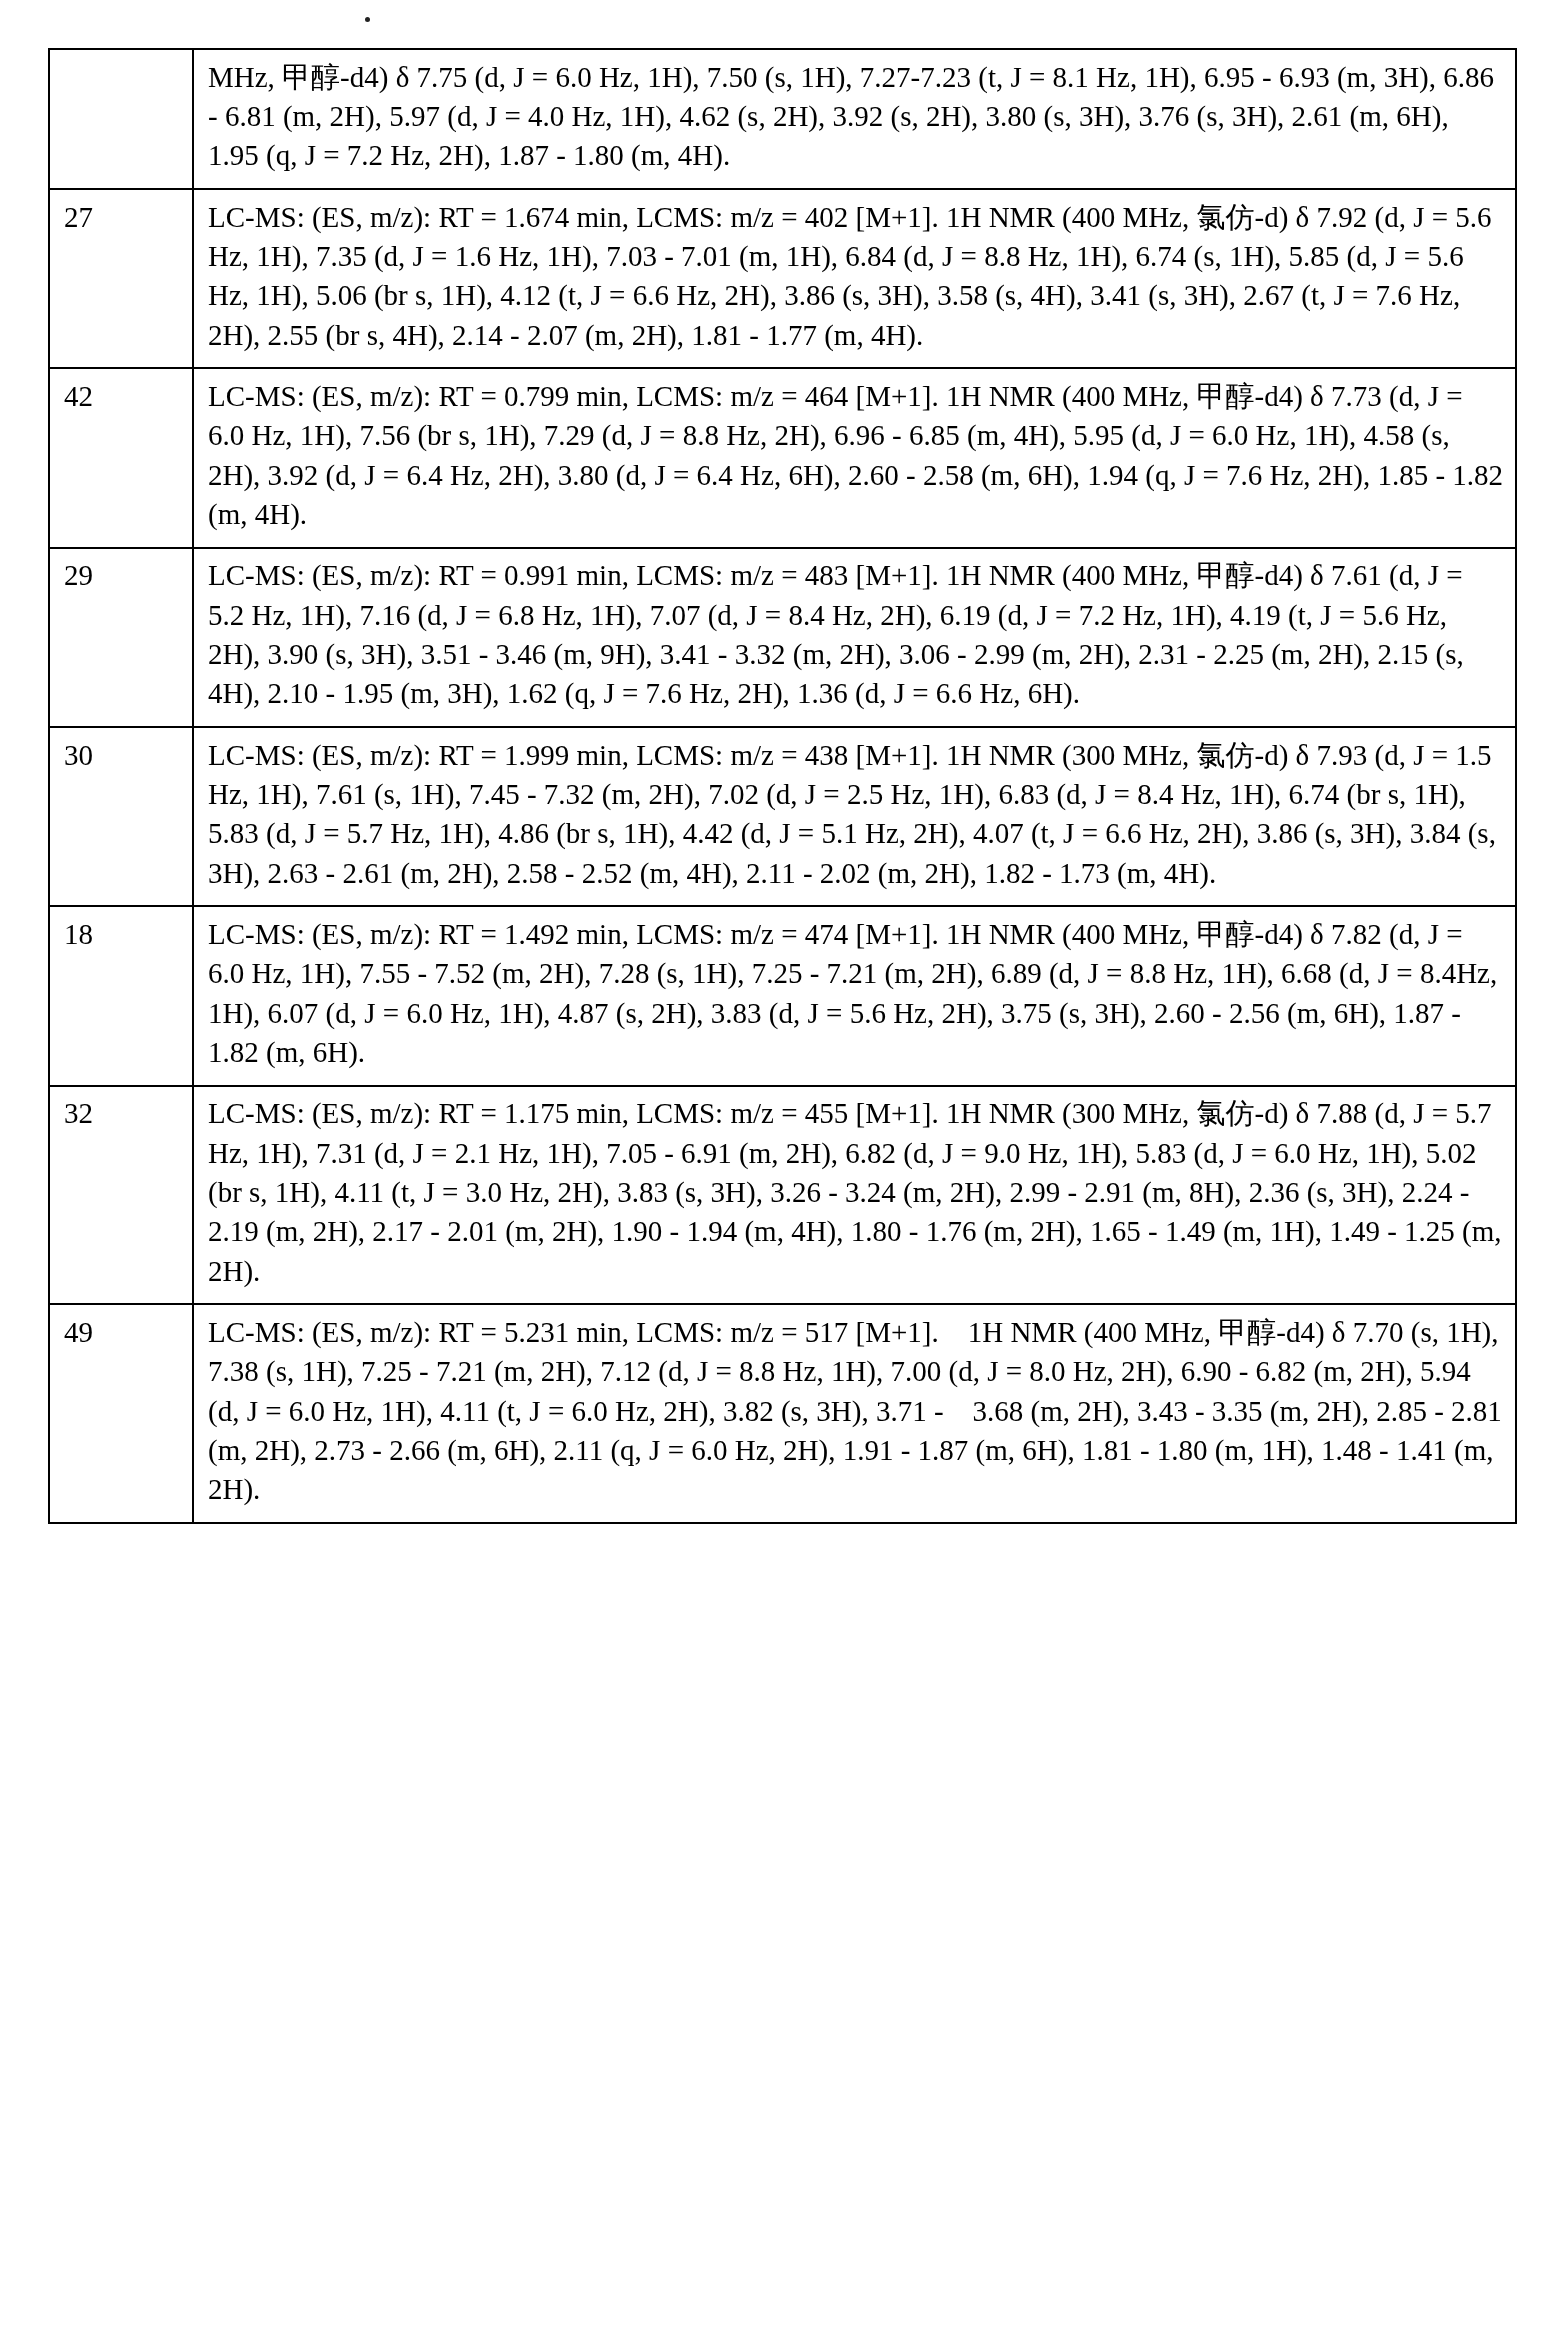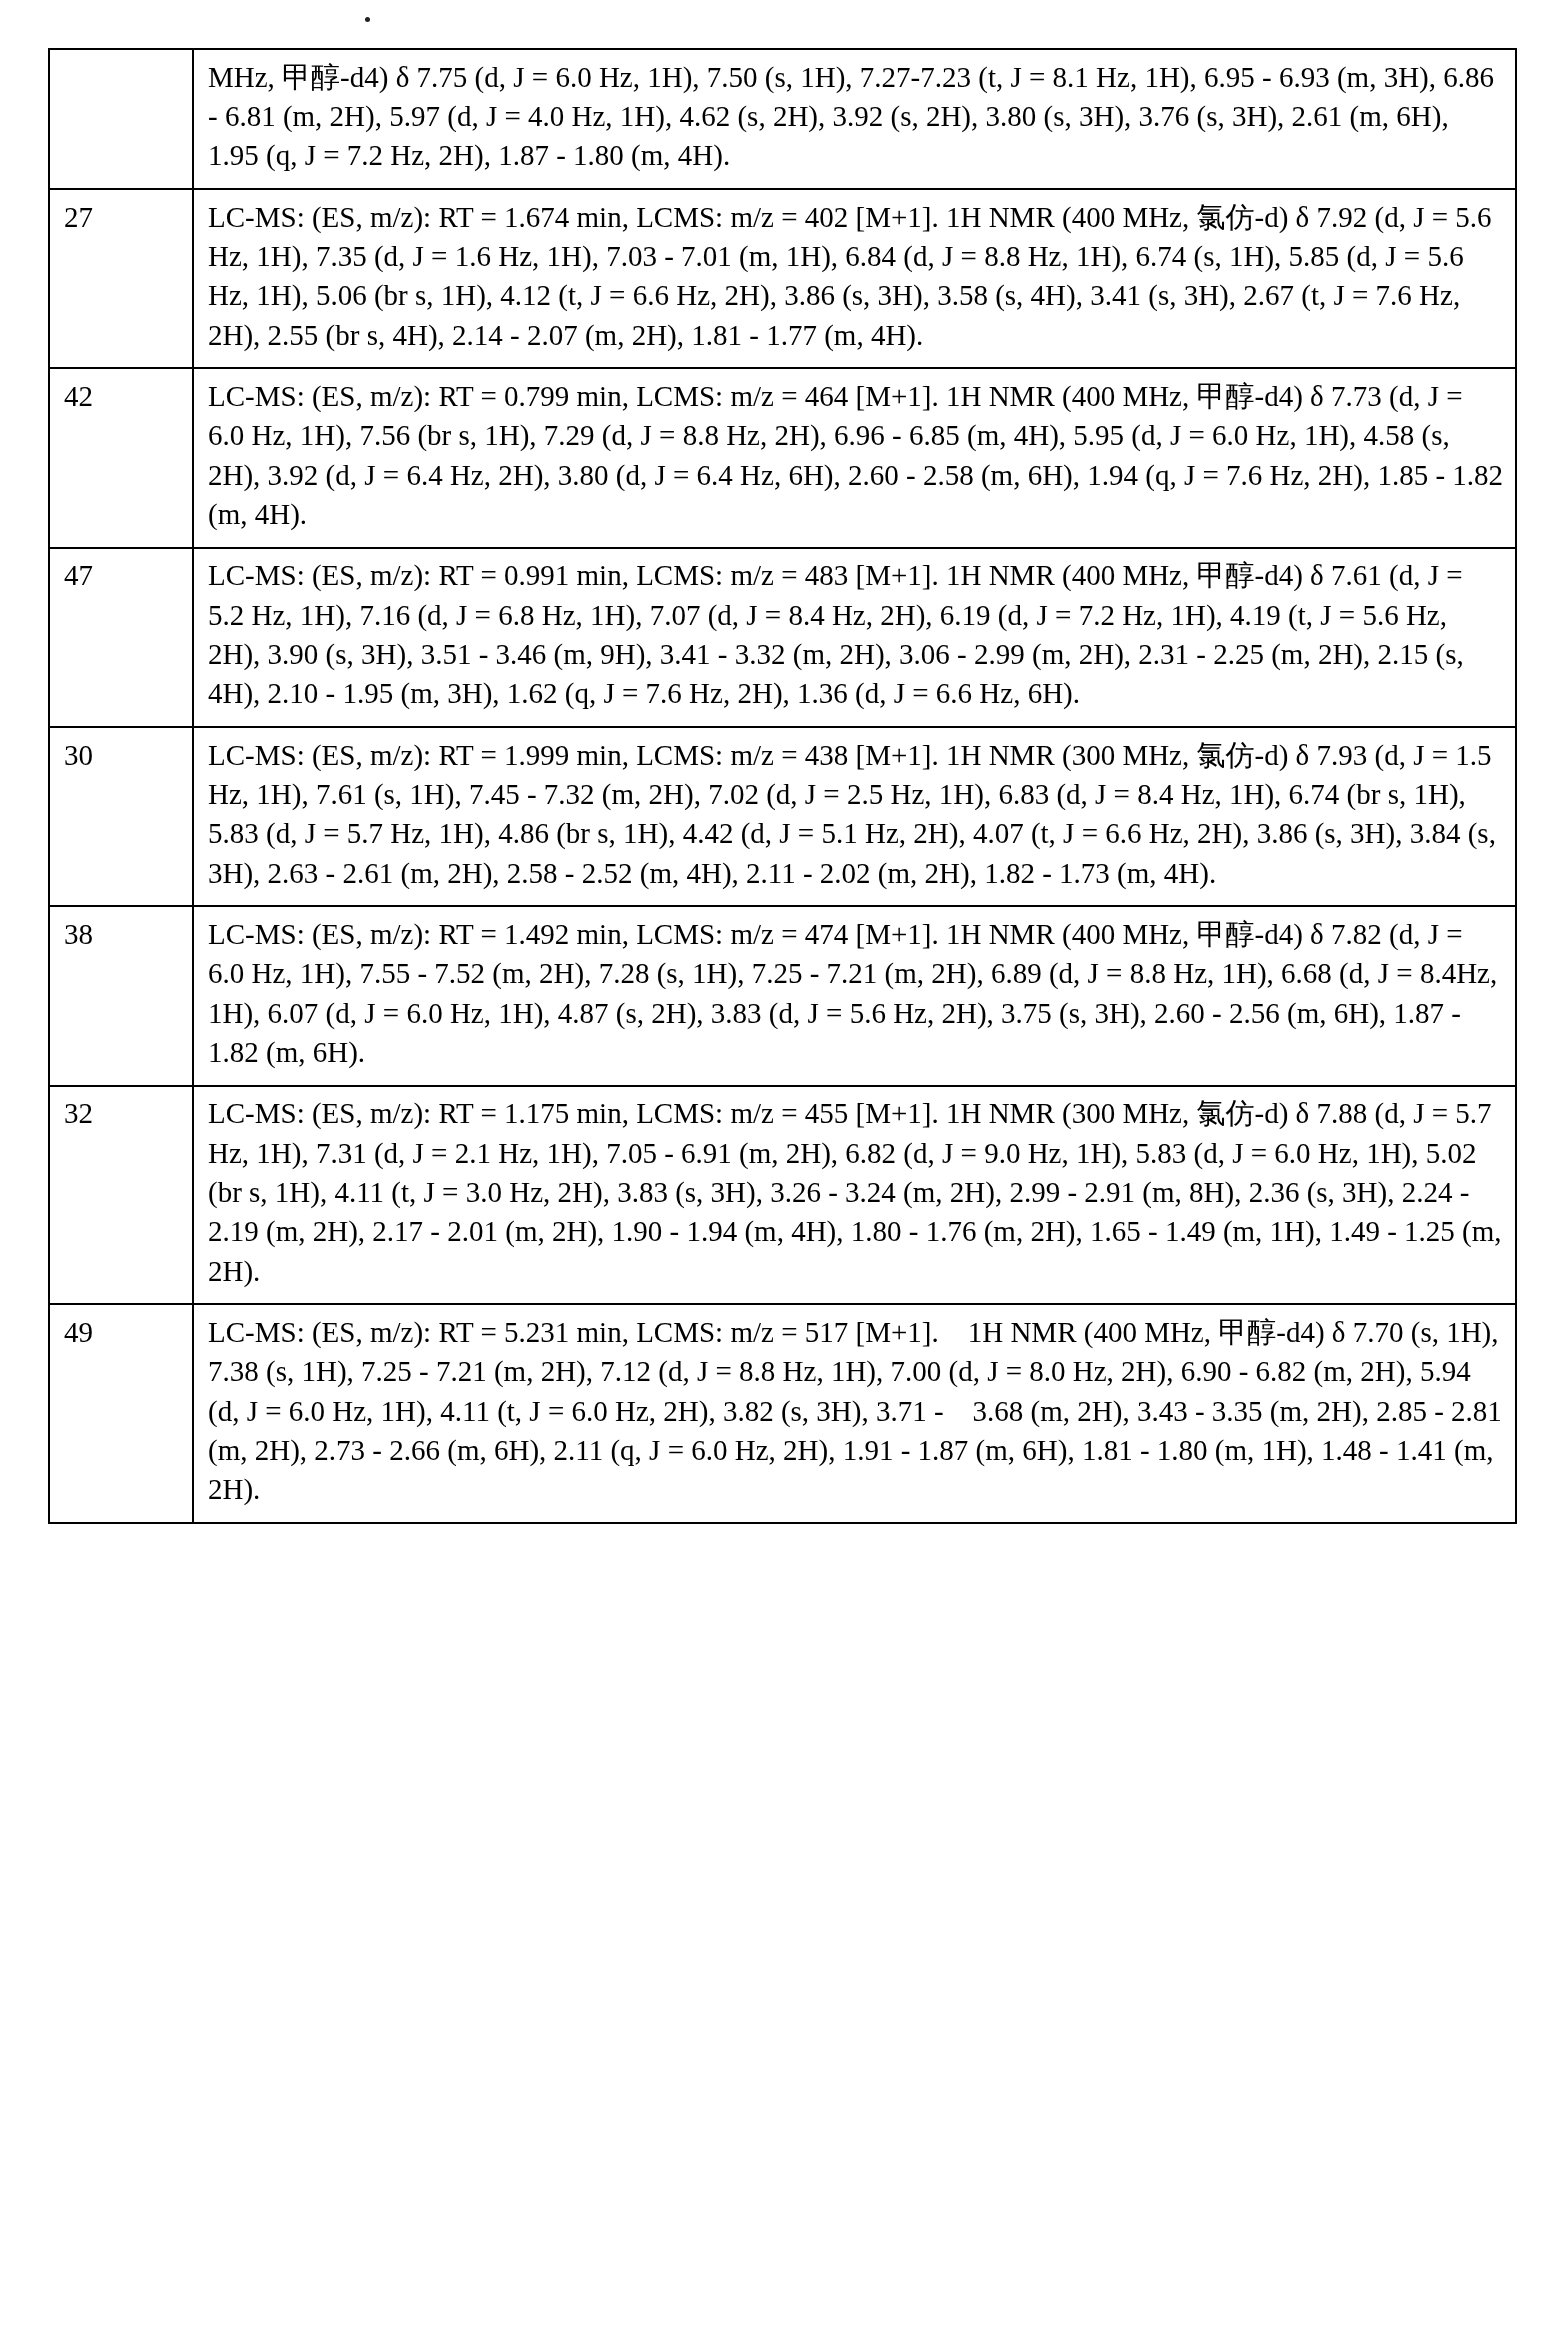--- a/index.html
+++ b/index.html
@@ -72,29 +72,29 @@
       </tr>
       <tr>
         <td class="num-cell">27</td>
         <td class="data-cell txt">LC-MS: (ES, m/z): RT = 1.674 min, LCMS: m/z = 402 [M+1]. 1H NMR (400 MHz, 氯仿-d) δ 7.92 (d, J = 5.6 Hz, 1H), 7.35 (d, J = 1.6 Hz, 1H), 7.03 - 7.01 (m, 1H), 6.84 (d, J = 8.8 Hz, 1H), 6.74 (s, 1H), 5.85 (d, J = 5.6 Hz, 1H), 5.06 (br s, 1H), 4.12 (t, J = 6.6 Hz, 2H), 3.86 (s, 3H), 3.58 (s, 4H), 3.41 (s, 3H), 2.67 (t, J = 7.6 Hz, 2H), 2.55 (br s, 4H), 2.14 - 2.07 (m, 2H), 1.81 - 1.77 (m, 4H).</td>
       </tr>
       <tr>
         <td class="num-cell">42</td>
         <td class="data-cell txt">LC-MS: (ES, m/z): RT = 0.799 min, LCMS: m/z = 464 [M+1]. 1H NMR (400 MHz, 甲醇-d4) δ 7.73 (d, J = 6.0 Hz, 1H), 7.56 (br s, 1H), 7.29 (d, J = 8.8 Hz, 2H), 6.96 - 6.85 (m, 4H), 5.95 (d, J = 6.0 Hz, 1H), 4.58 (s, 2H), 3.92 (d, J = 6.4 Hz, 2H), 3.80 (d, J = 6.4 Hz, 6H), 2.60 - 2.58 (m, 6H), 1.94 (q, J = 7.6 Hz, 2H), 1.85 - 1.82 (m, 4H).</td>
       </tr>
       <tr>
-        <td class="num-cell">47</td>
+        <td class="num-cell">29</td>
         <td class="data-cell txt">LC-MS: (ES, m/z): RT = 0.991 min, LCMS: m/z = 483 [M+1]. 1H NMR (400 MHz, 甲醇-d4) δ 7.61 (d, J = 5.2 Hz, 1H), 7.16 (d, J = 6.8 Hz, 1H), 7.07 (d, J = 8.4 Hz, 2H), 6.19 (d, J = 7.2 Hz, 1H), 4.19 (t, J = 5.6 Hz, 2H), 3.90 (s, 3H), 3.51 - 3.46 (m, 9H), 3.41 - 3.32 (m, 2H), 3.06 - 2.99 (m, 2H), 2.31 - 2.25 (m, 2H), 2.15 (s, 4H), 2.10 - 1.95 (m, 3H), 1.62 (q, J = 7.6 Hz, 2H), 1.36 (d, J = 6.6 Hz, 6H).</td>
       </tr>
       <tr>
         <td class="num-cell">30</td>
         <td class="data-cell txt">LC-MS: (ES, m/z): RT = 1.999 min, LCMS: m/z = 438 [M+1]. 1H NMR (300 MHz, 氯仿-d) δ 7.93 (d, J = 1.5 Hz, 1H), 7.61 (s, 1H), 7.45 - 7.32 (m, 2H), 7.02 (d, J = 2.5 Hz, 1H), 6.83 (d, J = 8.4 Hz, 1H), 6.74 (br s, 1H), 5.83 (d, J = 5.7 Hz, 1H), 4.86 (br s, 1H), 4.42 (d, J = 5.1 Hz, 2H), 4.07 (t, J = 6.6 Hz, 2H), 3.86 (s, 3H), 3.84 (s, 3H), 2.63 - 2.61 (m, 2H), 2.58 - 2.52 (m, 4H), 2.11 - 2.02 (m, 2H), 1.82 - 1.73 (m, 4H).</td>
       </tr>
       <tr>
-        <td class="num-cell">38</td>
+        <td class="num-cell">18</td>
         <td class="data-cell txt">LC-MS: (ES, m/z): RT = 1.492 min, LCMS: m/z = 474 [M+1]. 1H NMR (400 MHz, 甲醇-d4) δ 7.82 (d, J = 6.0 Hz, 1H), 7.55 - 7.52 (m, 2H), 7.28 (s, 1H), 7.25 - 7.21 (m, 2H), 6.89 (d, J = 8.8 Hz, 1H), 6.68 (d, J = 8.4Hz, 1H), 6.07 (d, J = 6.0 Hz, 1H), 4.87 (s, 2H), 3.83 (d, J = 5.6 Hz, 2H), 3.75 (s, 3H), 2.60 - 2.56 (m, 6H), 1.87 - 1.82 (m, 6H).</td>
       </tr>
       <tr>
         <td class="num-cell">32</td>
         <td class="data-cell txt">LC-MS: (ES, m/z): RT = 1.175 min, LCMS: m/z = 455 [M+1]. 1H NMR (300 MHz, 氯仿-d) δ 7.88 (d, J = 5.7 Hz, 1H), 7.31 (d, J = 2.1 Hz, 1H), 7.05 - 6.91 (m, 2H), 6.82 (d, J = 9.0 Hz, 1H), 5.83 (d, J = 6.0 Hz, 1H), 5.02 (br s, 1H), 4.11 (t, J = 3.0 Hz, 2H), 3.83 (s, 3H), 3.26 - 3.24 (m, 2H), 2.99 - 2.91 (m, 8H), 2.36 (s, 3H), 2.24 - 2.19 (m, 2H), 2.17 - 2.01 (m, 2H), 1.90 - 1.94 (m, 4H), 1.80 - 1.76 (m, 2H), 1.65 - 1.49 (m, 1H), 1.49 - 1.25 (m, 2H).
 </td>
       </tr>
       <tr>
         <td class="num-cell">49</td>
         <td class="data-cell txt">LC-MS: (ES, m/z): RT = 5.231 min, LCMS: m/z = 517 [M+1].    1H NMR (400 MHz, 甲醇-d4) δ 7.70 (s, 1H), 7.38 (s, 1H), 7.25 - 7.21 (m, 2H), 7.12 (d, J = 8.8 Hz, 1H), 7.00 (d, J = 8.0 Hz, 2H), 6.90 - 6.82 (m, 2H), 5.94 (d, J = 6.0 Hz, 1H), 4.11 (t, J = 6.0 Hz, 2H), 3.82 (s, 3H), 3.71 -    3.68 (m, 2H), 3.43 - 3.35 (m, 2H), 2.85 - 2.81 (m, 2H), 2.73 - 2.66 (m, 6H), 2.11 (q, J = 6.0 Hz, 2H), 1.91 - 1.87 (m, 6H), 1.81 - 1.80 (m, 1H), 1.48 - 1.41 (m, 2H).</td>

